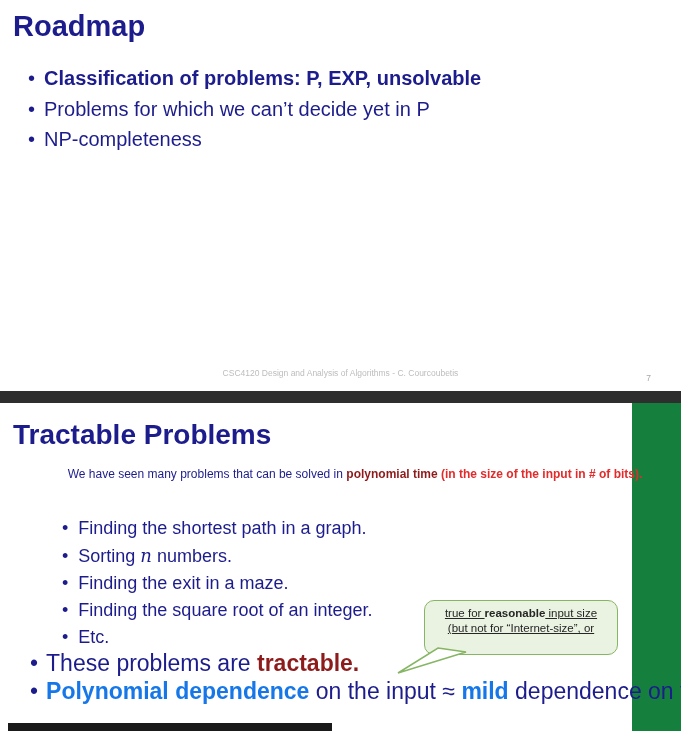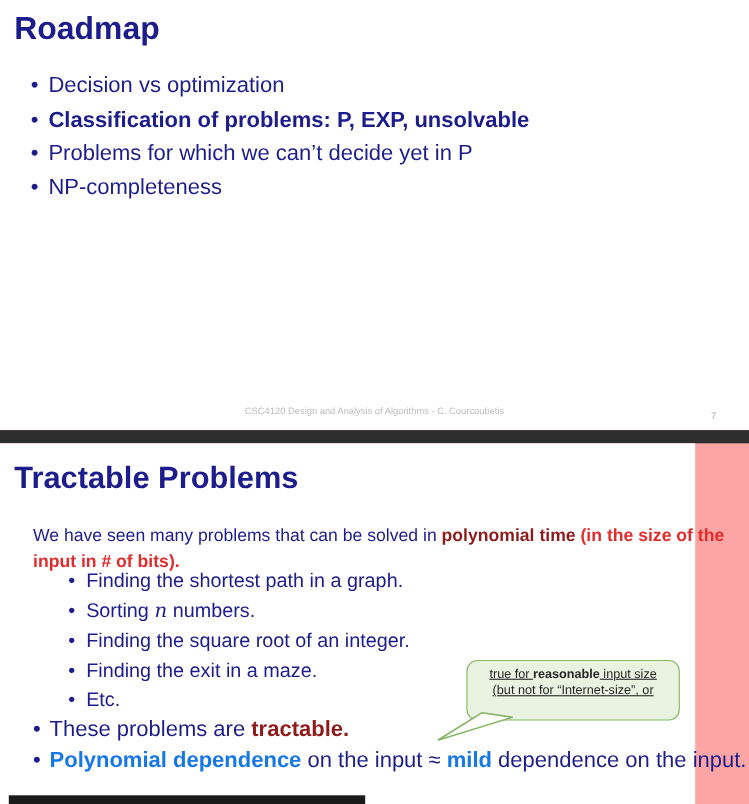--- a/index.html
+++ b/index.html
@@ -8,46 +8,46 @@
     --red:#e22b2b;
     --blue:#1678e8;
     --bar:#2e2e2e;
     --footer-gray:#bdbdbd;
     --bubble-bg:#eaf3e1;
     --bubble-border:#86b564;
   }
   *{margin:0;padding:0;box-sizing:border-box;}
   html,body{width:681px;height:731px;background:#ffffff;overflow:hidden;
     font-family:"Liberation Sans",sans-serif;}
-  .page{position:relative;width:681px;height:731px;background:#fca5a5;}
+  .page{position:relative;width:681px;height:731px;background:#15803d;}
 
   
   .slide1{position:absolute;left:0;top:0;width:681px;height:391px;background:#fff;}
   .slide-title{position:absolute;left:13px;top:8px;font-size:29px;line-height:36px;
     color:var(--navy);letter-spacing:0px;}
   .roadmap-list{position:absolute;left:28px;top:63px;}
   .row-lg{font-size:20px;line-height:30.5px;white-space:nowrap;color:var(--navy);}
   .row-lg .dot{margin-right:9px;}
   .footer-center{position:absolute;left:0;top:368px;width:681px;text-align:center;
     font-size:8.5px;color:var(--footer-gray);}
   .page-num{position:absolute;right:30px;top:373px;font-size:8.5px;color:#a8a8a8;}
 
   
   .sep-bar{position:absolute;left:0;top:391px;width:681px;height:12px;background:var(--bar);}
 
   
   .slide2{position:absolute;left:0;top:403px;width:632px;height:328px;background:#fff;}
   .slide2 .slide-title{top:14px;font-size:28px;}
-  .para{position:absolute;left:30px;top:73px;width:650px;font-size:16px;
-    line-height:23px;font-weight:bold;}
+  .para{position:absolute;left:30px;top:60px;width:650px;font-size:12px;
+    line-height:23px;font-weight:bold;text-align:center;}
   .para .seg-navy{font-weight:normal;}
   .sub-list{position:absolute;left:62px;top:112px;}
   .row-md{font-size:18px;line-height:27px;white-space:nowrap;color:var(--navy);}
   .row-md .dot{margin-right:10px;}
-  .main-bullet{position:absolute;left:30px;font-size:20px;line-height:24px;
+  .main-bullet{position:absolute;left:30px;font-size:23px;line-height:24px;
     white-space:nowrap;color:var(--navy);}
   .main-bullet .dot{margin-right:8px;}
   .mb1{top:248px;}
   .mb2{top:276px;}
 
   
   .bubble{position:absolute;left:424px;top:197px;width:194px;height:55px;
     background:var(--bubble-bg);border:1.5px solid var(--bubble-border);
     border-radius:10px;padding-top:5px;text-align:center;z-index:2;}
   .bubble-line{font-size:11.5px;line-height:15px;color:#262626;}
@@ -67,41 +67,40 @@
   .seg-black-bold{color:#262626;font-weight:bold;}
 </style>
 </head>
 <body>
 
 <div class="page">
 
   <section class="slide1">
     <h1 class="slide-title">Roadmap</h1>
     <div class="roadmap-list">
-        <div class="row-lg"><span class="dot">•</span><span><span class="seg seg-navy">Decision vs optimization</span></span></div>
         <div class="row-lg"><span class="dot">•</span><span><span class="seg seg-navy-bold">Classification of problems: P, EXP, unsolvable</span></span></div>
         <div class="row-lg"><span class="dot">•</span><span><span class="seg seg-navy">Problems for which we can’t decide yet in P</span></span></div>
         <div class="row-lg"><span class="dot">•</span><span><span class="seg seg-navy">NP-completeness</span></span></div>
       </div>
     <div class="footer-center">CSC4120 Design and Analysis of Algorithms - C. Courcoubetis</div>
     <div class="page-num">7</div>
   </section>
 
   <div class="sep-bar"></div>
 
   <section class="slide2">
     <h1 class="slide-title">Tractable Problems</h1>
 
     <p class="para"><span class="seg seg-navy">We have seen many problems that can be solved in </span><span class="seg seg-maroon-bold">polynomial time </span><span class="seg seg-red-bold">(in the size of the input in # of bits).</span></p>
 
     <div class="sub-list">
         <div class="row-md"><span class="dot">•</span><span><span class="seg seg-navy">Finding the shortest path in a graph.</span></span></div>
         <div class="row-md"><span class="dot">•</span><span><span class="seg seg-navy">Sorting </span><span class="seg seg-navy-italic-serif">n</span><span class="seg seg-navy"> numbers.</span></span></div>
+        <div class="row-md"><span class="dot">•</span><span><span class="seg seg-navy">Finding the exit in a maze.</span></span></div>
         <div class="row-md"><span class="dot">•</span><span><span class="seg seg-navy">Finding the square root of an integer.</span></span></div>
-        <div class="row-md"><span class="dot">•</span><span><span class="seg seg-navy">Finding the exit in a maze.</span></span></div>
         <div class="row-md"><span class="dot">•</span><span><span class="seg seg-navy">Etc.</span></span></div>
       </div>
 
     <div class="bubble">
       <div class="bubble-line"><span class="seg seg-black">true for </span><span class="seg seg-black-bold">reasonable</span><span class="seg seg-black"> input size</span></div>
       <div class="bubble-line"><span class="seg seg-black">(but not for “Internet-size”, or</span></div>
     </div>
     <svg class="bubble-tail" width="90" height="34" xmlns="http://www.w3.org/2000/svg">
       <polygon points="50,5 78,9 10,30" fill="#ffffff" stroke="#86b564" stroke-width="1.5"></polygon>
     </svg>

